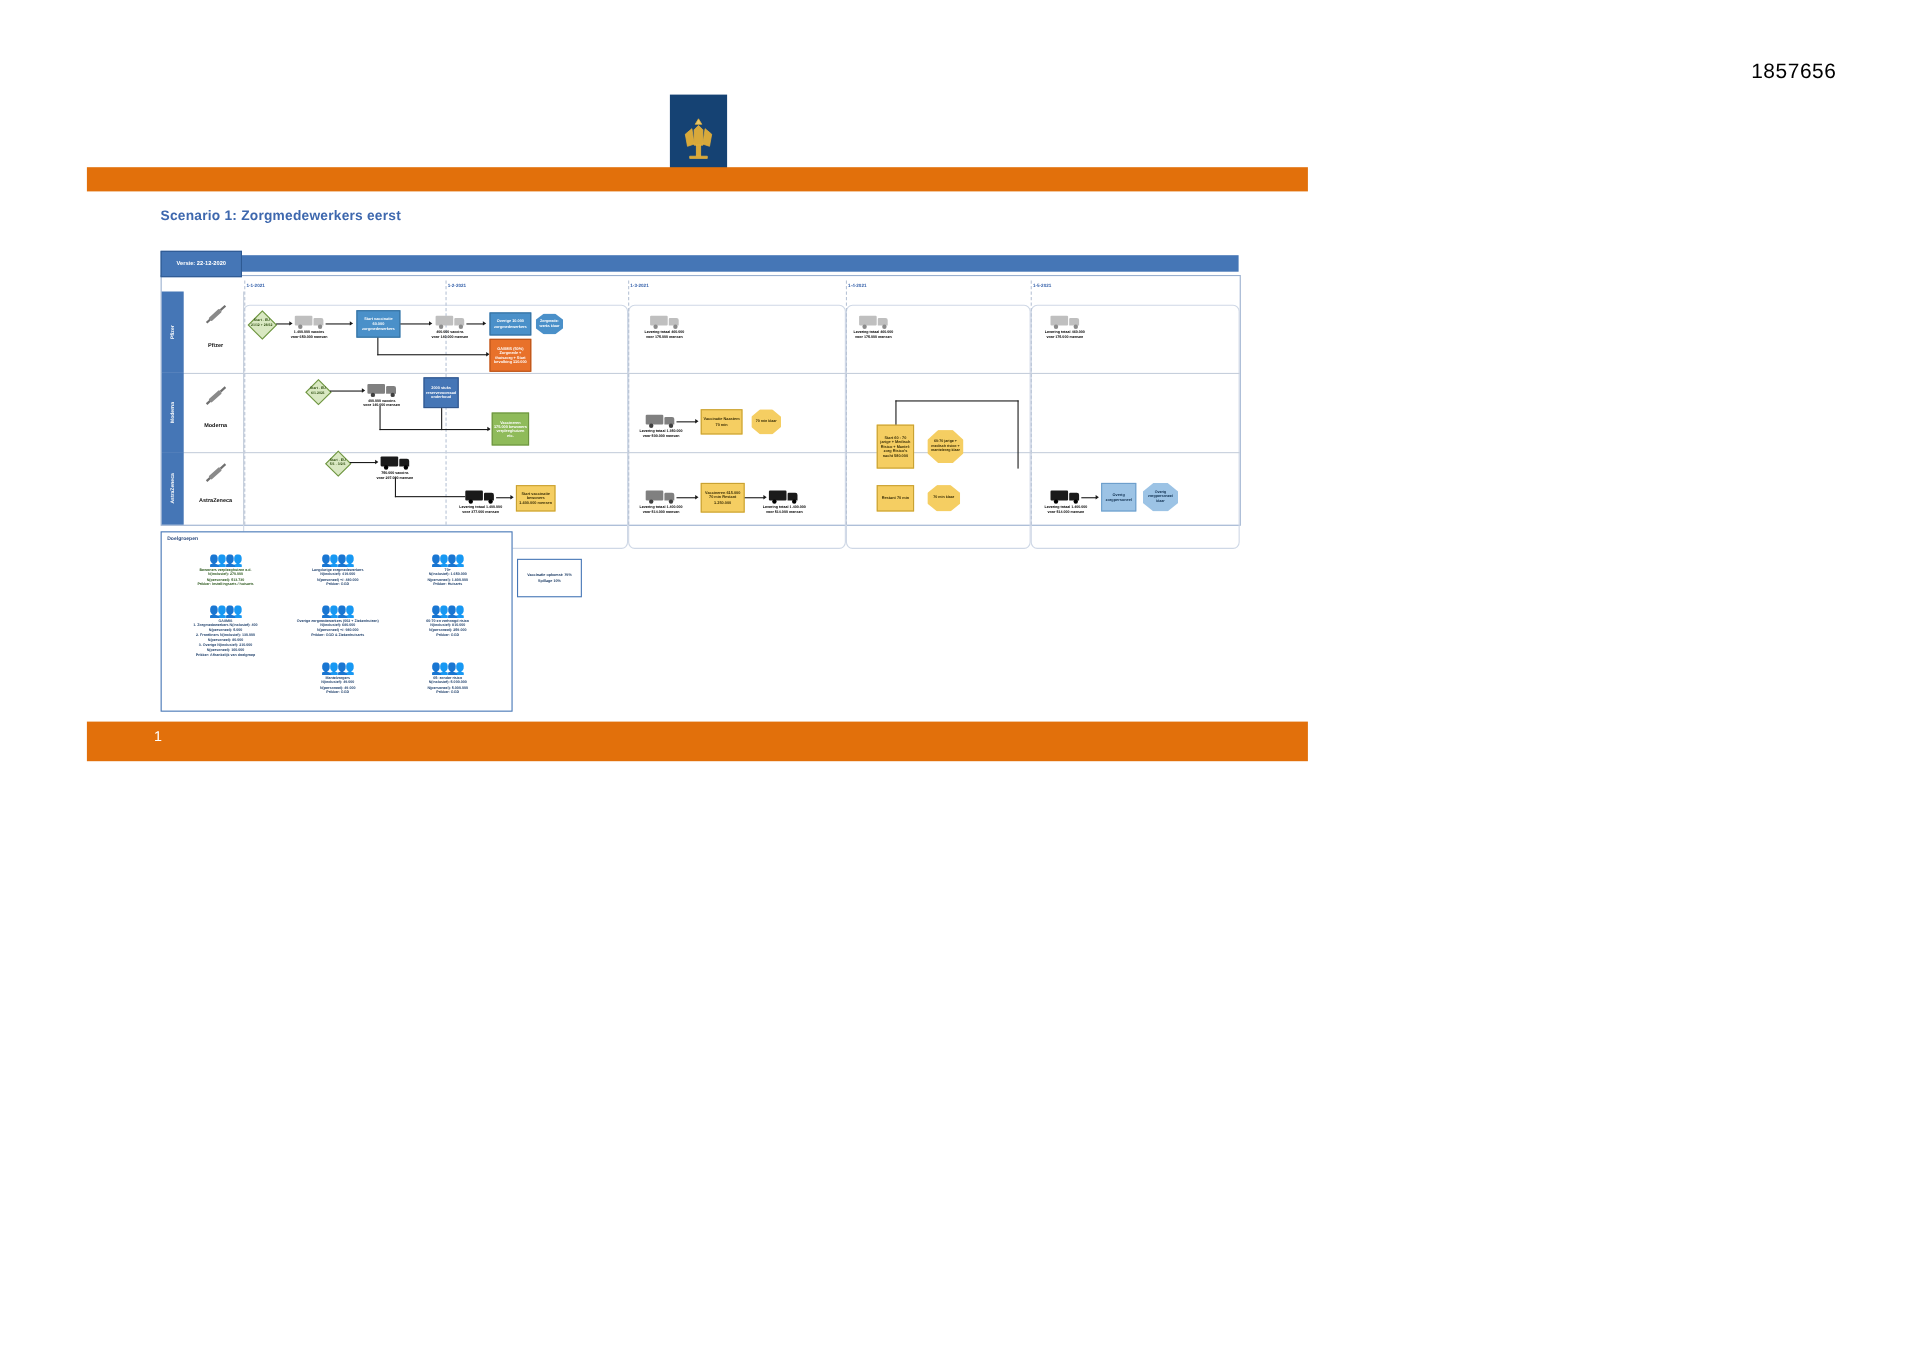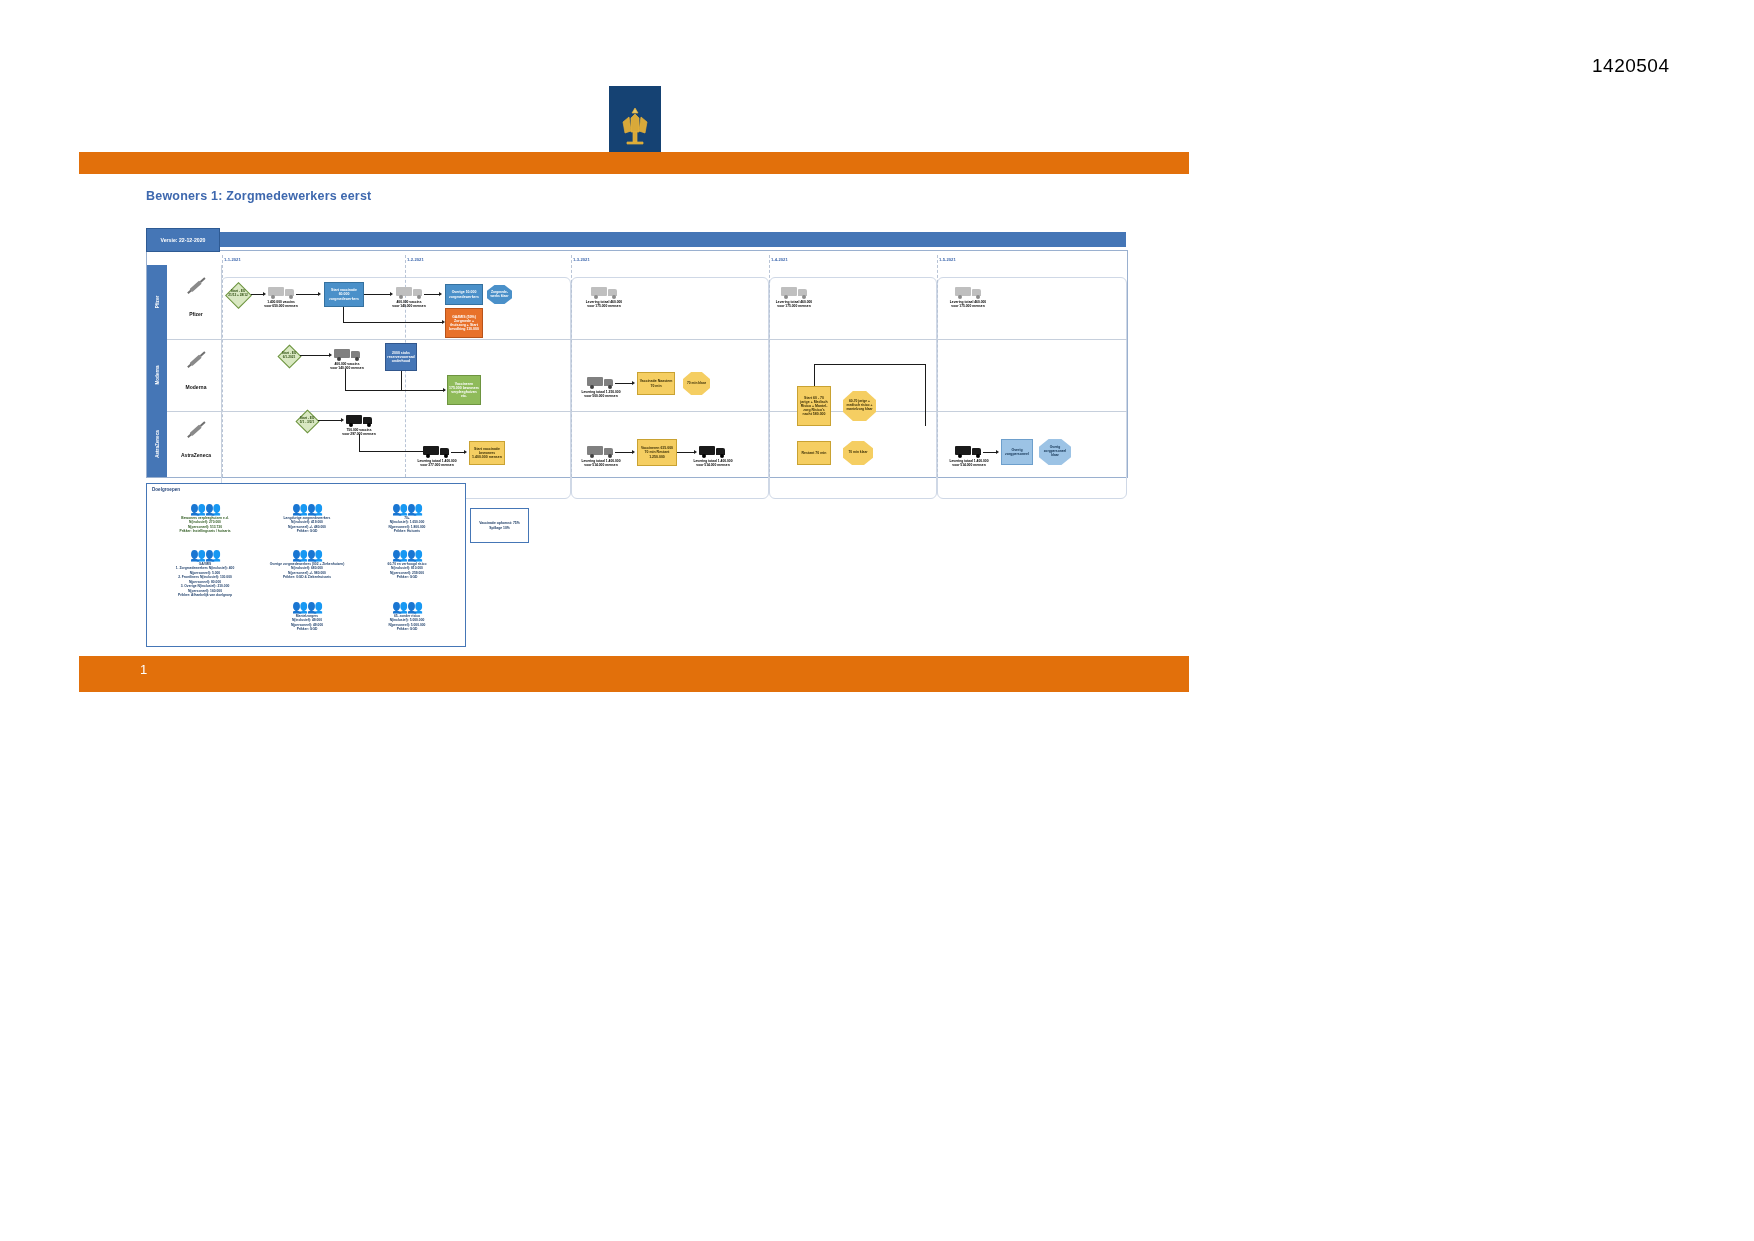--- a/index.html
+++ b/index.html
@@ -82,41 +82,41 @@
   .lg .ppl{font-size:13px;letter-spacing:-1.5px;line-height:1;}
   .lg .lb{font-size:3.3px;font-weight:bold;line-height:1.35;margin-top:1px;white-space:pre-line;}
 
   .side-box{position:absolute;left:470px;top:508px;width:57px;height:33px;border:1px solid #4576B6;background:#fff;
       display:flex;align-items:center;justify-content:center;text-align:center;}
   .side-box span{font-size:3.4px;font-weight:bold;color:#1b3a63;line-height:1.3;white-space:pre-line;}
 </style>
 </head>
 <body>
 
-<div class="doc-id">1420504</div>
+<div class="doc-id">1857656</div>
 
 <div class="logo-block">
   <svg class="logo-mark" viewBox="0 0 52 82">
     <g fill="#e8b23a" stroke="#e8b23a" stroke-width="0.7">
       <path d="M26 28 L22 32 L22 46 L30 46 L30 32 Z" fill="#d8a93a"></path>
       <path d="M20 31 L14 36 L16 47 L22 45 Z" fill="#d8a93a"></path>
       <path d="M32 31 L38 36 L36 47 L30 45 Z" fill="#d8a93a"></path>
       <path d="M26 22 L23 27 L29 27 Z" fill="#e8c86a"></path>
       <rect x="24" y="46" width="4" height="10" fill="#d8a93a"></rect>
       <path d="M18 56 h16 v2 h-16 z" fill="#d8a93a"></path>
     </g>
     <text x="26" y="70" fill="#ffffff" font-size="4.5" text-anchor="middle" font-family="Liberation Serif, serif">JE MAINTIENDRAI</text>
   </svg>
 </div>
 
 <div class="bar-top"></div>
 <div class="bar-bottom"></div>
 <div class="page-num">1</div>
 
-<div class="diagram-title">Bewoners 1: Zorgmedewerkers eerst</div>
+<div class="diagram-title">Scenario 1: Zorgmedewerkers eerst</div>
 
 <div class="chart">
 
   <div class="top-band"></div>
   <div class="version-tab">
     <span>Versie: 22-12-2020</span>
   </div>
 
   <div class="lane-wrap">
 

